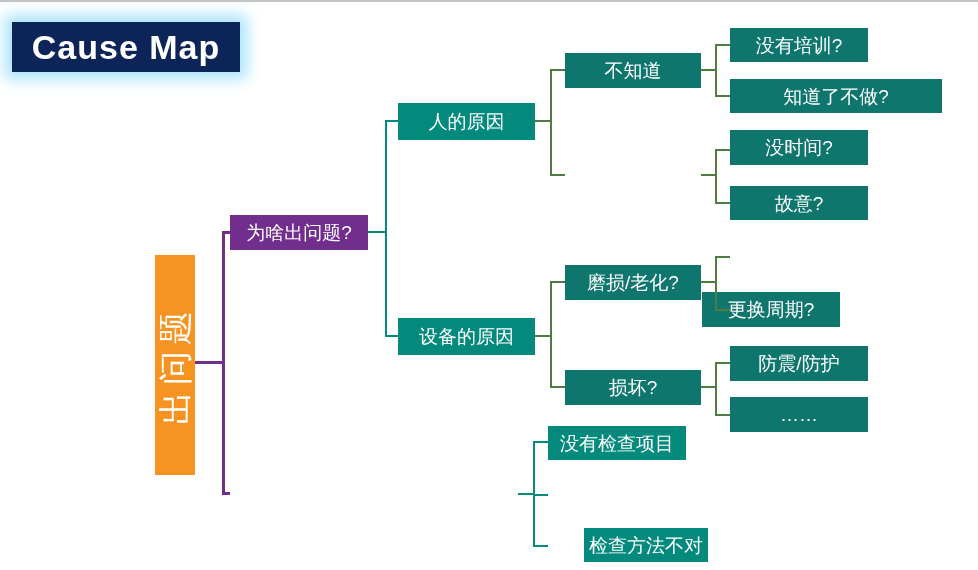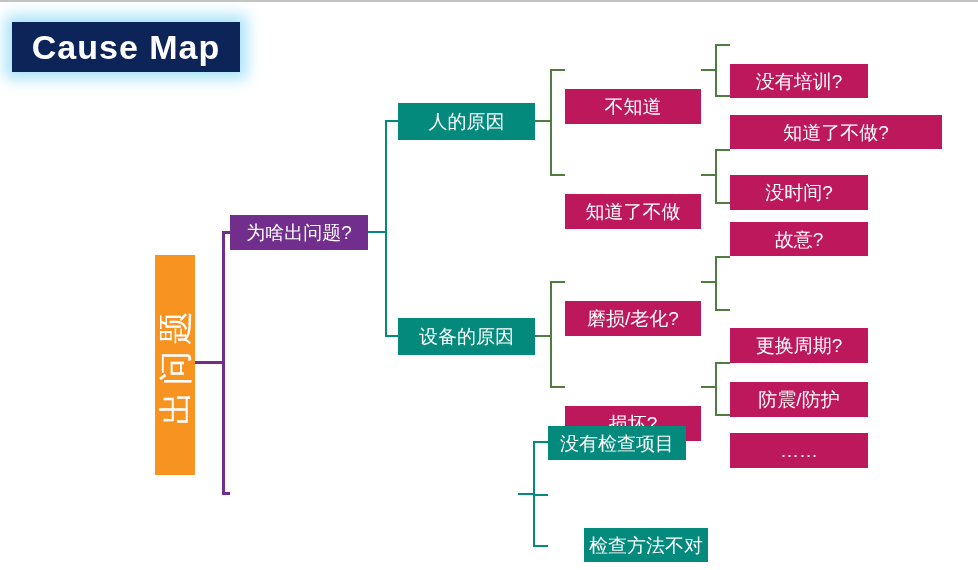--- a/index.html
+++ b/index.html
@@ -22,21 +22,21 @@
     box-shadow:0 0 14px 7px #a9e3f9;
   }
   .node{
     position:absolute;color:#ffffff;
     display:flex;align-items:center;justify-content:center;
     font-size:19px;line-height:1;text-align:center;
     white-space:nowrap;
   }
   .purple{background:#712e8d;}
   .teal{background:#038a7d;}
-  .green{background:#be185d;margin-top:36px;}
+  .green{background:#0f766e;}
   .orange{background:#f79421;}
   .root-label{
     transform:rotate(-90deg);
     font-size:34px;letter-spacing:6px;white-space:nowrap;
   }
   .cline{position:absolute;}
   .c-purple{background:#712e8d;}
   .c-teal{background:#038a7d;}
   .c-green{background:#4f7d40;}
 
@@ -45,24 +45,24 @@
   .n-why{left:230px;top:215px;width:138px;height:35px;}
   .n-notfound{left:230px;top:475px;width:288px;height:38px;font-size:20px;}
   .n-human{left:398px;top:103px;width:137px;height:37px;}
   .n-equip{left:398px;top:318px;width:137px;height:37px;}
   .n-unknown{left:565px;top:53px;width:136px;height:35px;}
   .n-knownotdo{left:565px;top:158px;width:136px;height:35px;}
   .n-wear{left:565px;top:265px;width:136px;height:35px;}
   .n-damage{left:565px;top:370px;width:136px;height:35px;}
   .n-notraining{left:730px;top:28px;width:138px;height:34px;}
   .n-trainunclear{left:730px;top:79px;width:212px;height:34px;}
-  .n-notime{left:730px;top:139px;width:138px;height:35px;}
+  .n-notime{left:730px;top:130px;width:138px;height:35px;}
   .n-intent{left:730px;top:186px;width:138px;height:34px;}
   .n-maint{left:730px;top:240px;width:138px;height:34px;}
-  .n-replace{left:730px;top:292px;width:138px;height:35px;}
+  .n-replace{left:702px;top:292px;width:138px;height:35px;}
   .n-shock{left:730px;top:346px;width:138px;height:35px;}
   .n-ellipsis{left:730px;top:397px;width:138px;height:35px;}
   .n-nocheck{left:548px;top:426px;width:138px;height:34px;}
   .n-process{left:548px;top:478px;width:194px;height:35px;}
   .n-wrongmethod{left:548px;top:528px;width:124px;height:34px;margin-left:36px;}
 </style>
 </head>
 <body>
 
 <div id="stage">
@@ -73,21 +73,20 @@
   <div class="node orange n-root">
     <span class="root-label">出问题</span>
   </div>
 
   <div class="node purple n-why">为啥出问题?</div>
 
   <div class="node teal n-human">人的原因</div>
   <div class="node teal n-equip">设备的原因</div>
 
   <div class="node green n-unknown">不知道</div>
-  <div class="node green n-knownotdo">知道了不做</div>
   <div class="node green n-wear">磨损/老化?</div>
   <div class="node green n-damage">损坏?</div>
 
   <div class="node green n-notraining">没有培训?</div>
   <div class="node green n-trainunclear">知道了不做?</div>
   <div class="node green n-notime">没时间?</div>
   <div class="node green n-intent">故意?</div>
   <div class="node green n-replace">更换周期?</div>
   <div class="node green n-shock">防震/防护</div>
   <div class="node green n-ellipsis">……</div>

